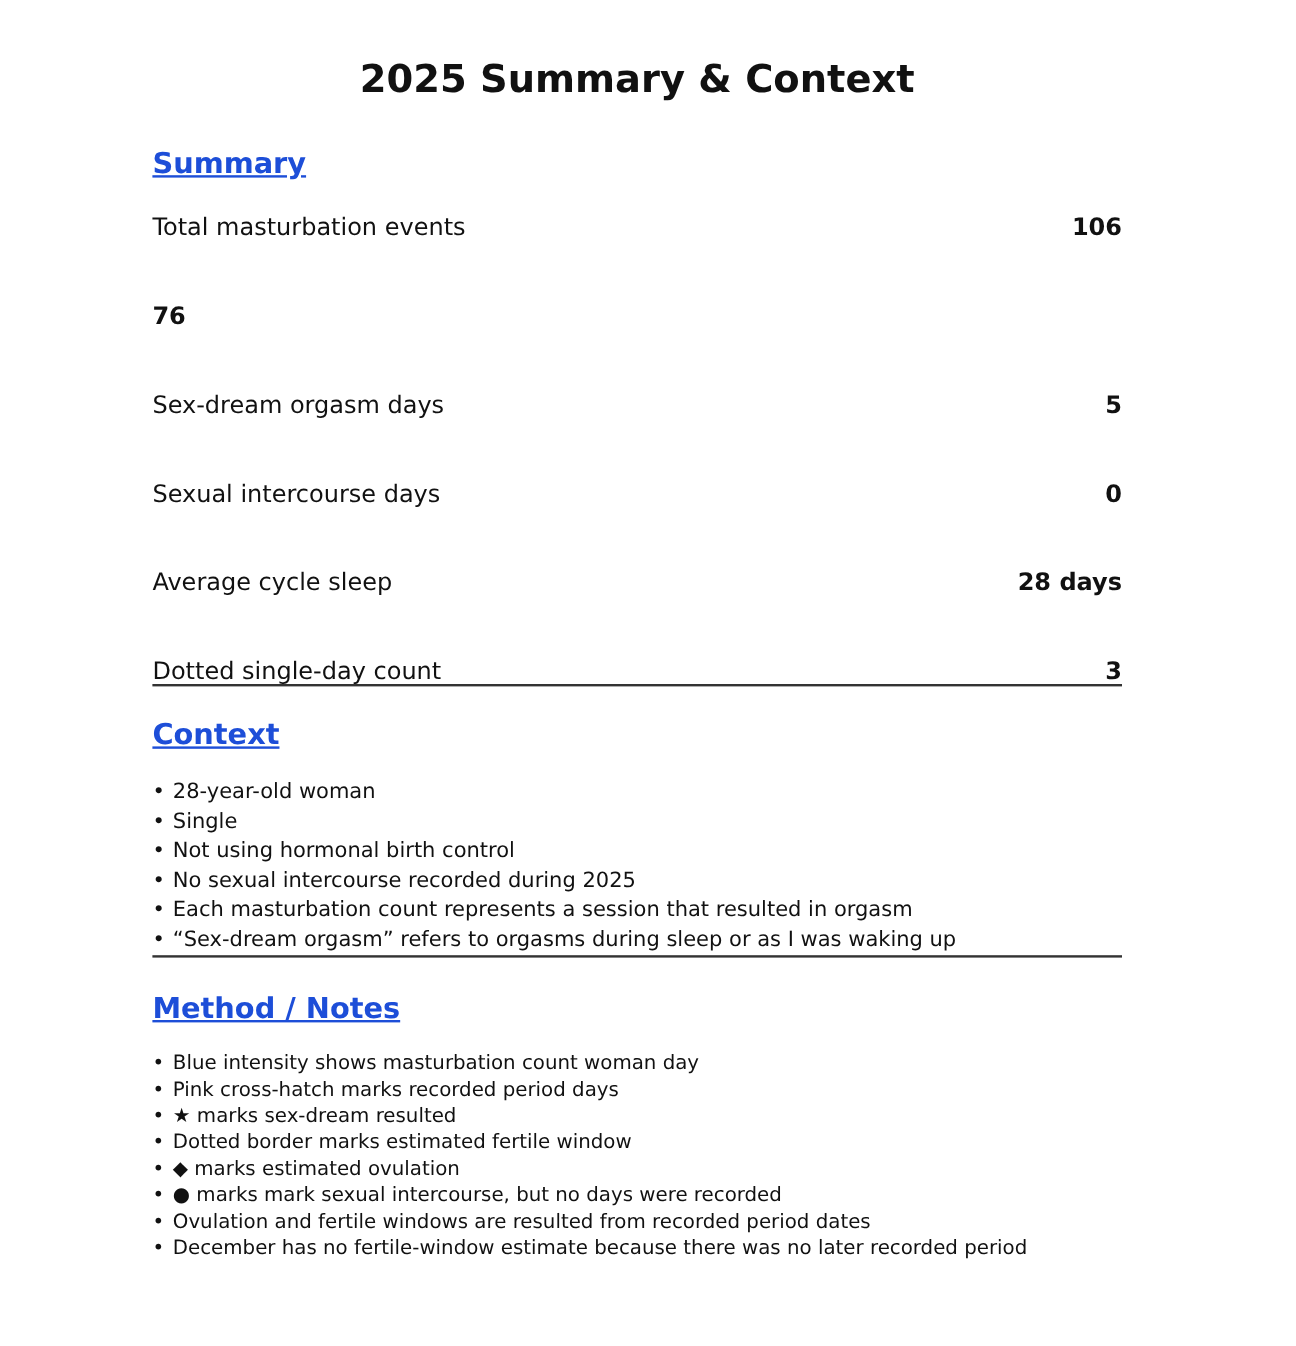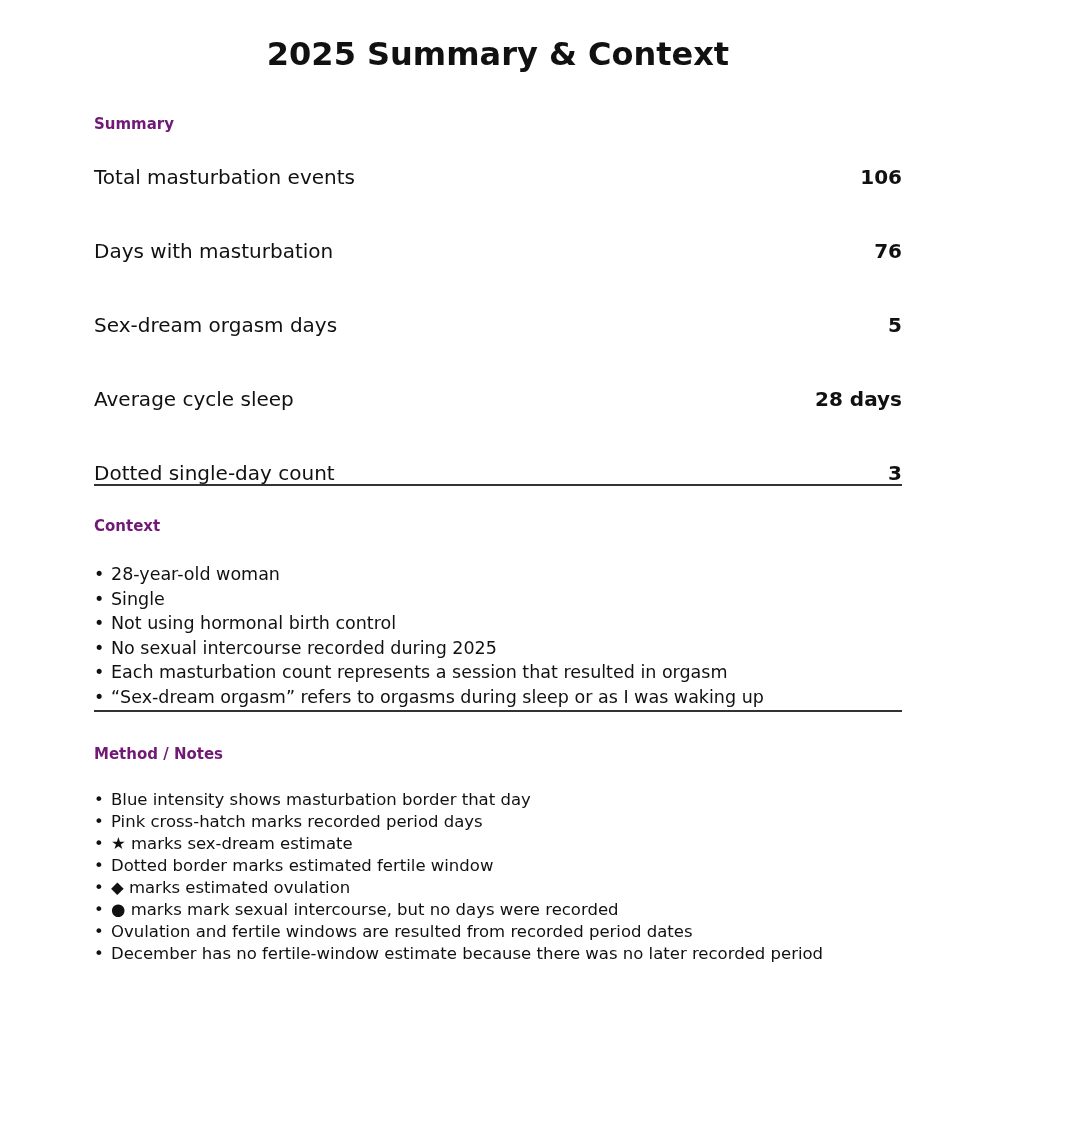--- a/index.html
+++ b/index.html
@@ -11,37 +11,39 @@
     width: 1080px;
     height: 1122px;
     overflow: hidden;
     font-family: "DejaVu Sans", "Liberation Sans", sans-serif;
     color: #111111;
   }
   .page {
     box-sizing: border-box;
     width: 996px;
     height: 1122px;
-    padding: 0 94px;
+    padding: 12px 94px;
+    margin-left: 33px;
   }
   .page-title {
     margin: 0;
     padding-top: 36px;
     font-size: 32px;
     line-height: 36px;
     font-weight: bold;
     text-align: center;
     color: #111111;
   }
   .section-heading {
     margin: 0;
-    font-size: 15px;
+    font-size: 24px;
     line-height: 25px;
     font-weight: bold;
-    color: #701a75;
+    color: #1d4ed8;
+    text-decoration: underline;
   }
   .heading-summary { margin-top: 40px; }
   .heading-context { margin-top: 28px; }
   .heading-method  { margin-top: 30px; }
 
   .summary-rows { margin-top: 0; }
   .srow {
     display: flex;
     justify-content: space-between;
     align-items: flex-end;
@@ -94,26 +96,29 @@
   <h1 class="page-title">2025 Summary &amp; Context</h1>
 
   <section>
     <h2 class="section-heading heading-summary">Summary</h2>
     <div class="summary-rows">
       <div class="srow">
         <span class="label">Total masturbation events</span>
         <span class="value">106</span>
       </div>
       <div class="srow">
-        <span class="label">Days with masturbation</span>
         <span class="value">76</span>
       </div>
       <div class="srow">
         <span class="label">Sex-dream orgasm days</span>
         <span class="value">5</span>
+      </div>
+      <div class="srow">
+        <span class="label">Sexual intercourse days</span>
+        <span class="value">0</span>
       </div>
       <div class="srow">
         <span class="label">Average cycle sleep</span>
         <span class="value">28 days</span>
       </div>
       <div class="srow">
         <span class="label">Dotted single-day count</span>
         <span class="value">3</span>
       </div>
     </div>
@@ -151,29 +156,29 @@
     </ul>
   </section>
 
   <hr class="section-divider divider-2">
 
   <section>
     <h2 class="section-heading heading-method">Method / Notes</h2>
     <ul class="bullet-list method-list">
       <li>
         <span class="bullet-marker">•</span>
-        <span>Blue intensity shows masturbation border that day</span>
+        <span>Blue intensity shows masturbation count woman day</span>
       </li>
       <li>
         <span class="bullet-marker">•</span>
         <span>Pink cross-hatch marks recorded period days</span>
       </li>
       <li>
         <span class="bullet-marker">•</span>
-        <span>★ marks sex-dream estimate</span>
+        <span>★ marks sex-dream resulted</span>
       </li>
       <li>
         <span class="bullet-marker">•</span>
         <span>Dotted border marks estimated fertile window</span>
       </li>
       <li>
         <span class="bullet-marker">•</span>
         <span>◆ marks estimated ovulation</span>
       </li>
       <li>

